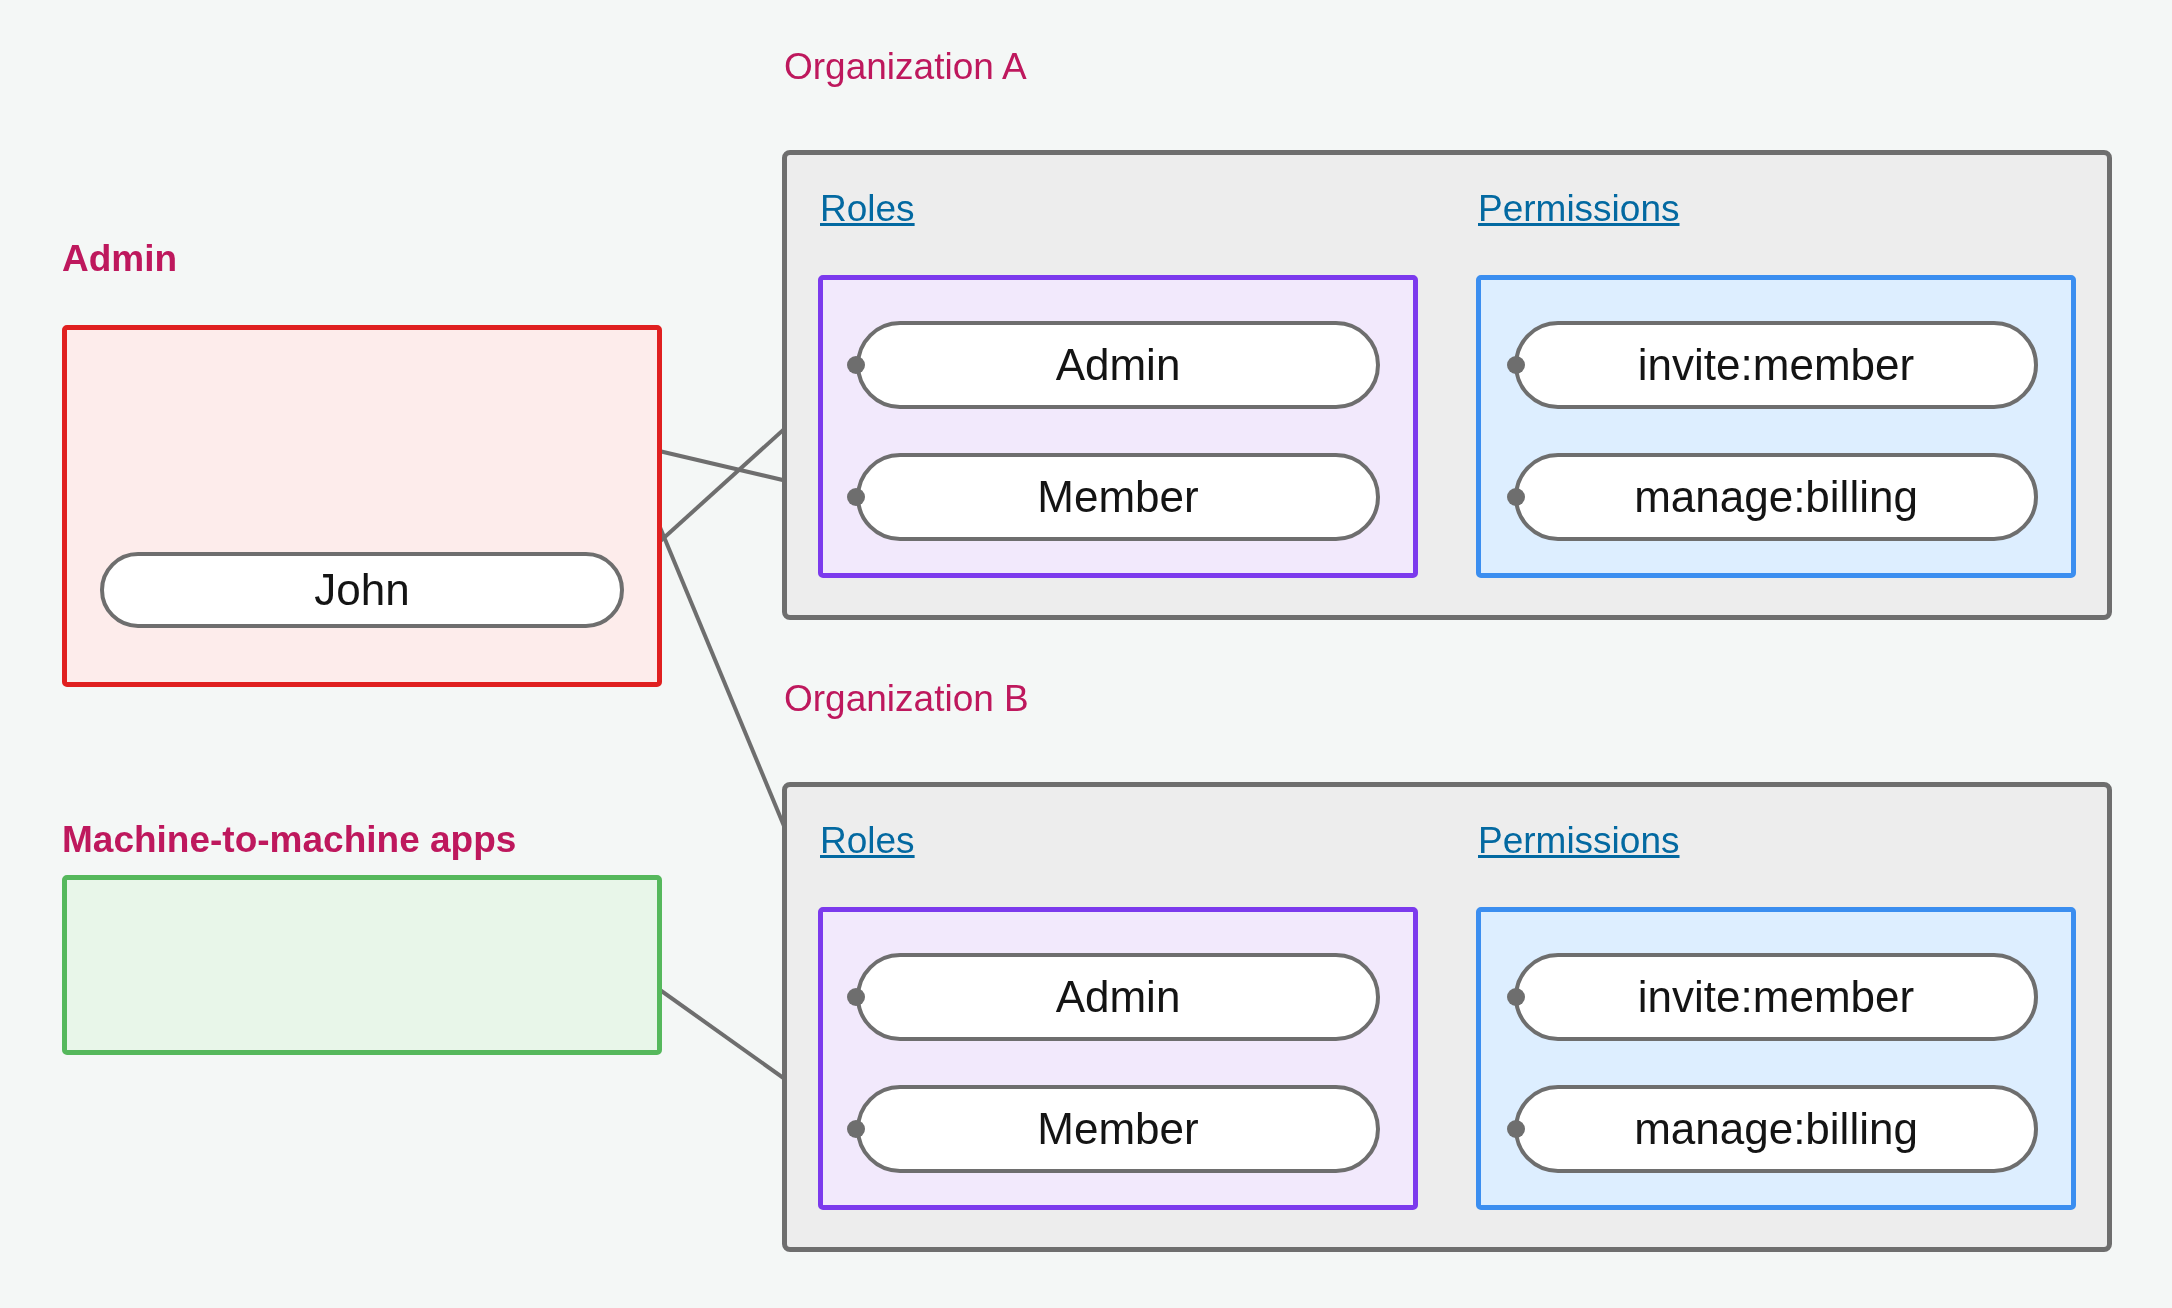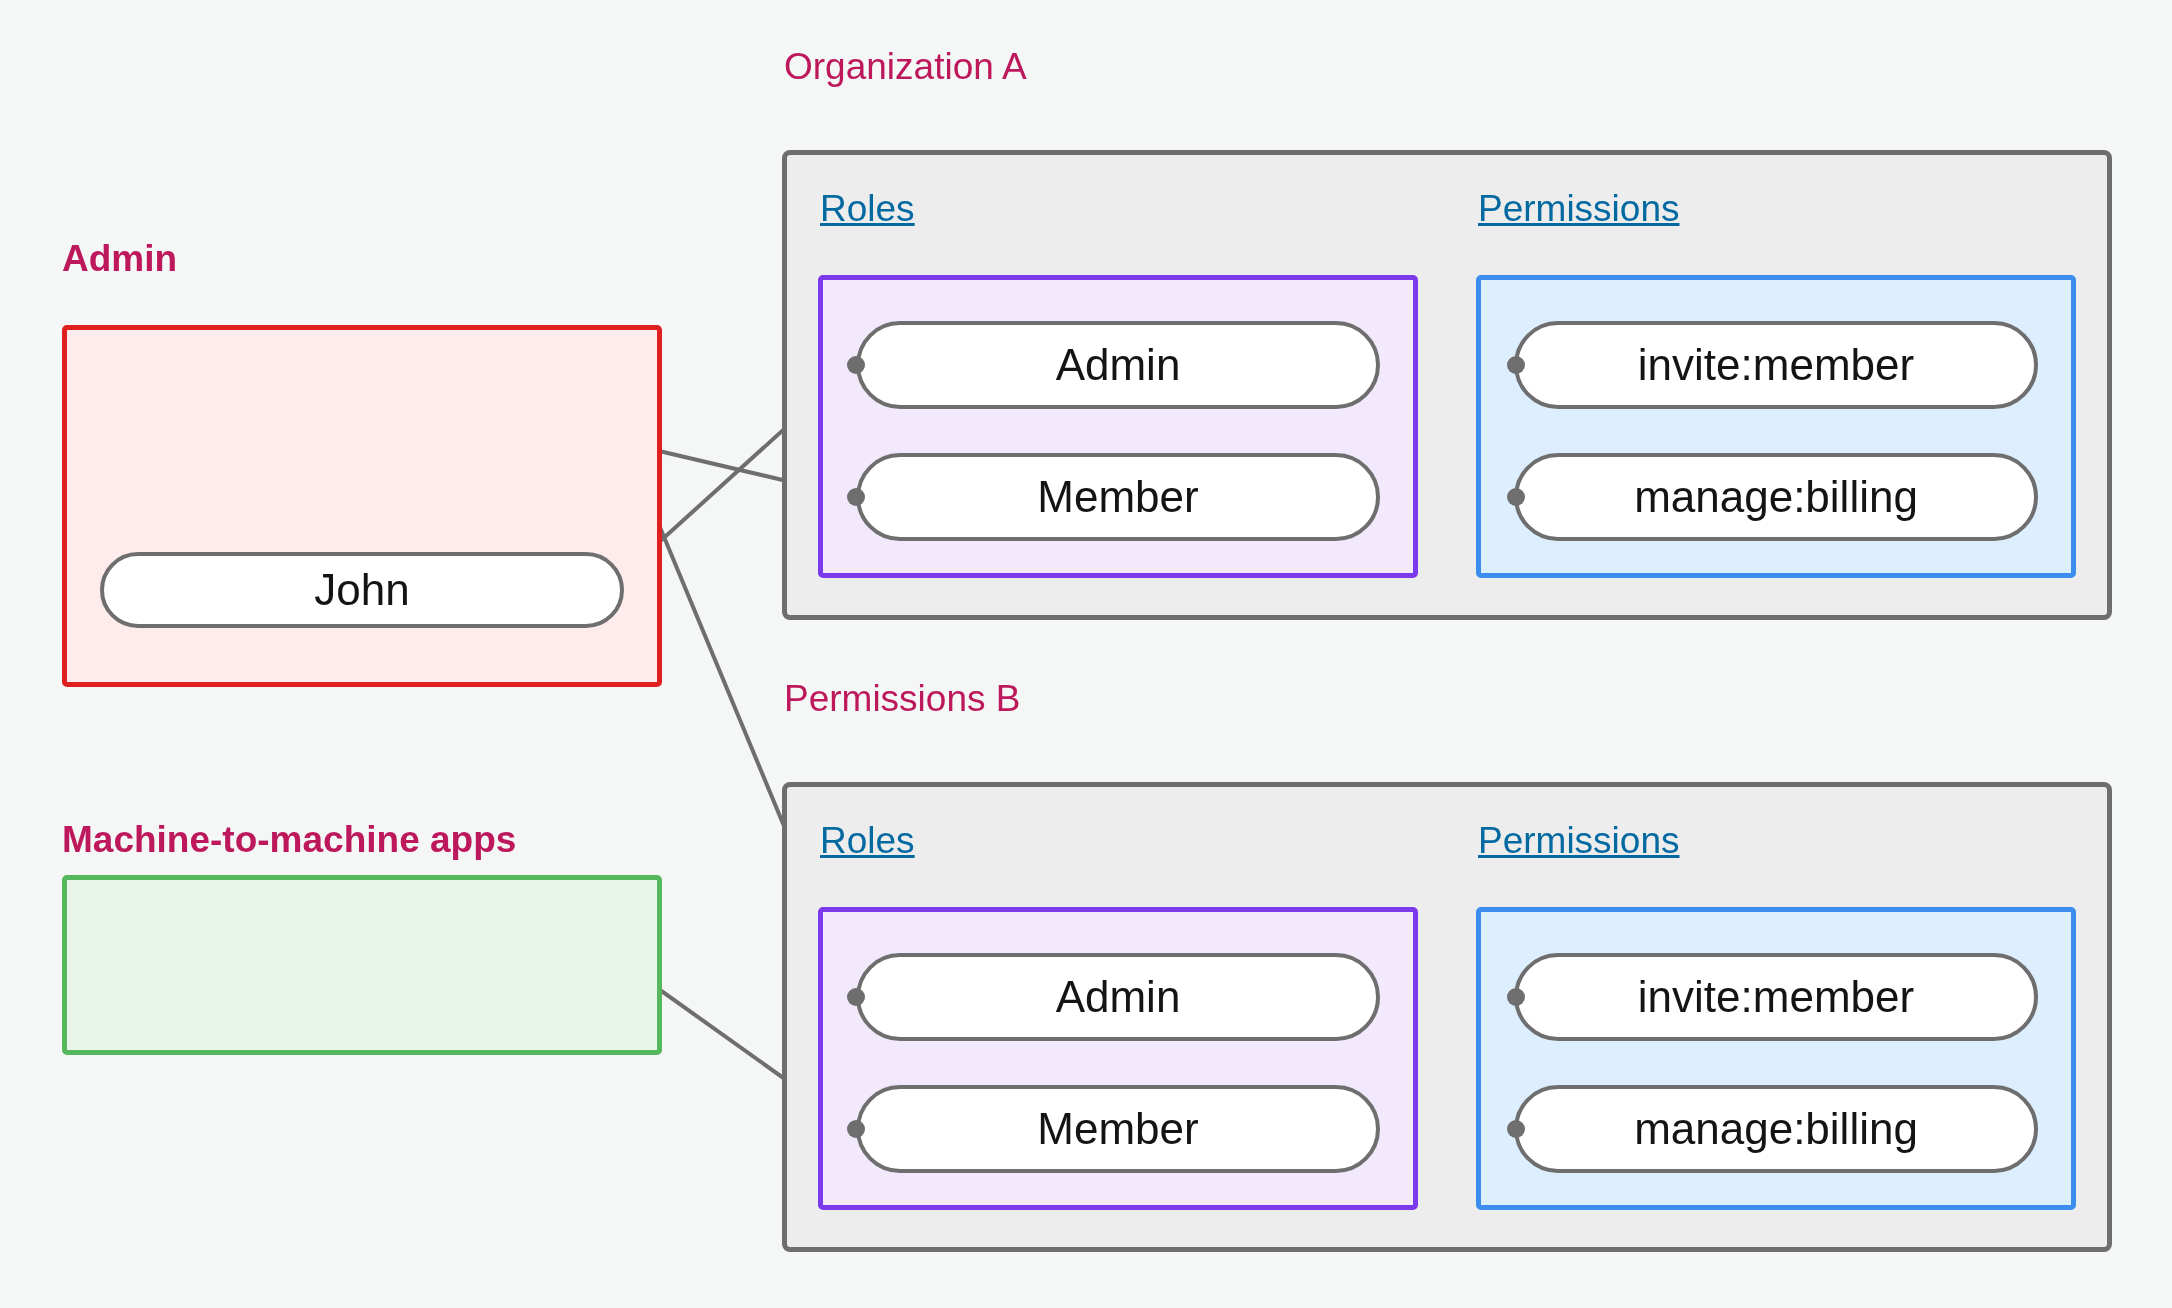--- a/index.html
+++ b/index.html
@@ -169,21 +169,21 @@
 
   <div class="pill" style="left:1514px; top:321px; width:524px; height:88px;">invite:member</div>
 
   <div class="pill" style="left:1514px; top:453px; width:524px; height:88px;">manage:billing</div>
 
   <div class="dot" style="left:847px; top:356px;"></div>
   <div class="dot" style="left:847px; top:488px;"></div>
   <div class="dot" style="left:1507px; top:356px;"></div>
   <div class="dot" style="left:1507px; top:488px;"></div>
 
-  <div class="caption" style="left:784px; top:678px;">Permissions B</div>
+  <div class="caption" style="left:784px; top:678px;">Organization B</div>
 
   <div class="group-box org-box" style="left:782px; top:782px; width:1330px; height:470px;"></div>
 
   <div class="sub-caption" style="left:820px; top:820px;">Roles</div>
 
   <div class="sub-caption" style="left:1478px; top:820px;">Permissions</div>
 
   <div class="group-box roles-box" style="left:818px; top:907px; width:600px; height:303px;"></div>
 
   <div class="group-box perms-box" style="left:1476px; top:907px; width:600px; height:303px;"></div>

